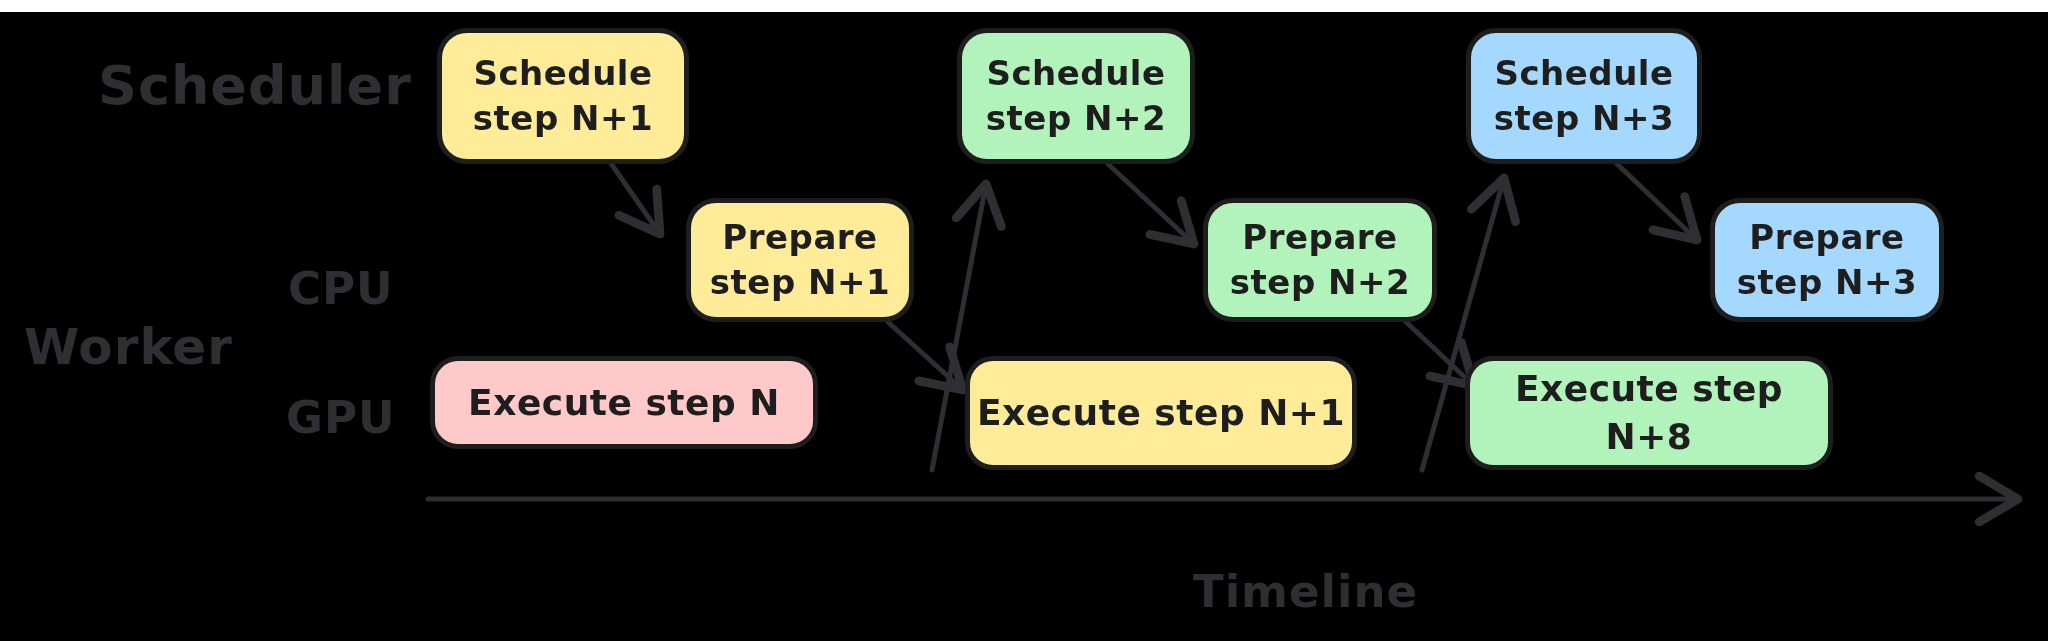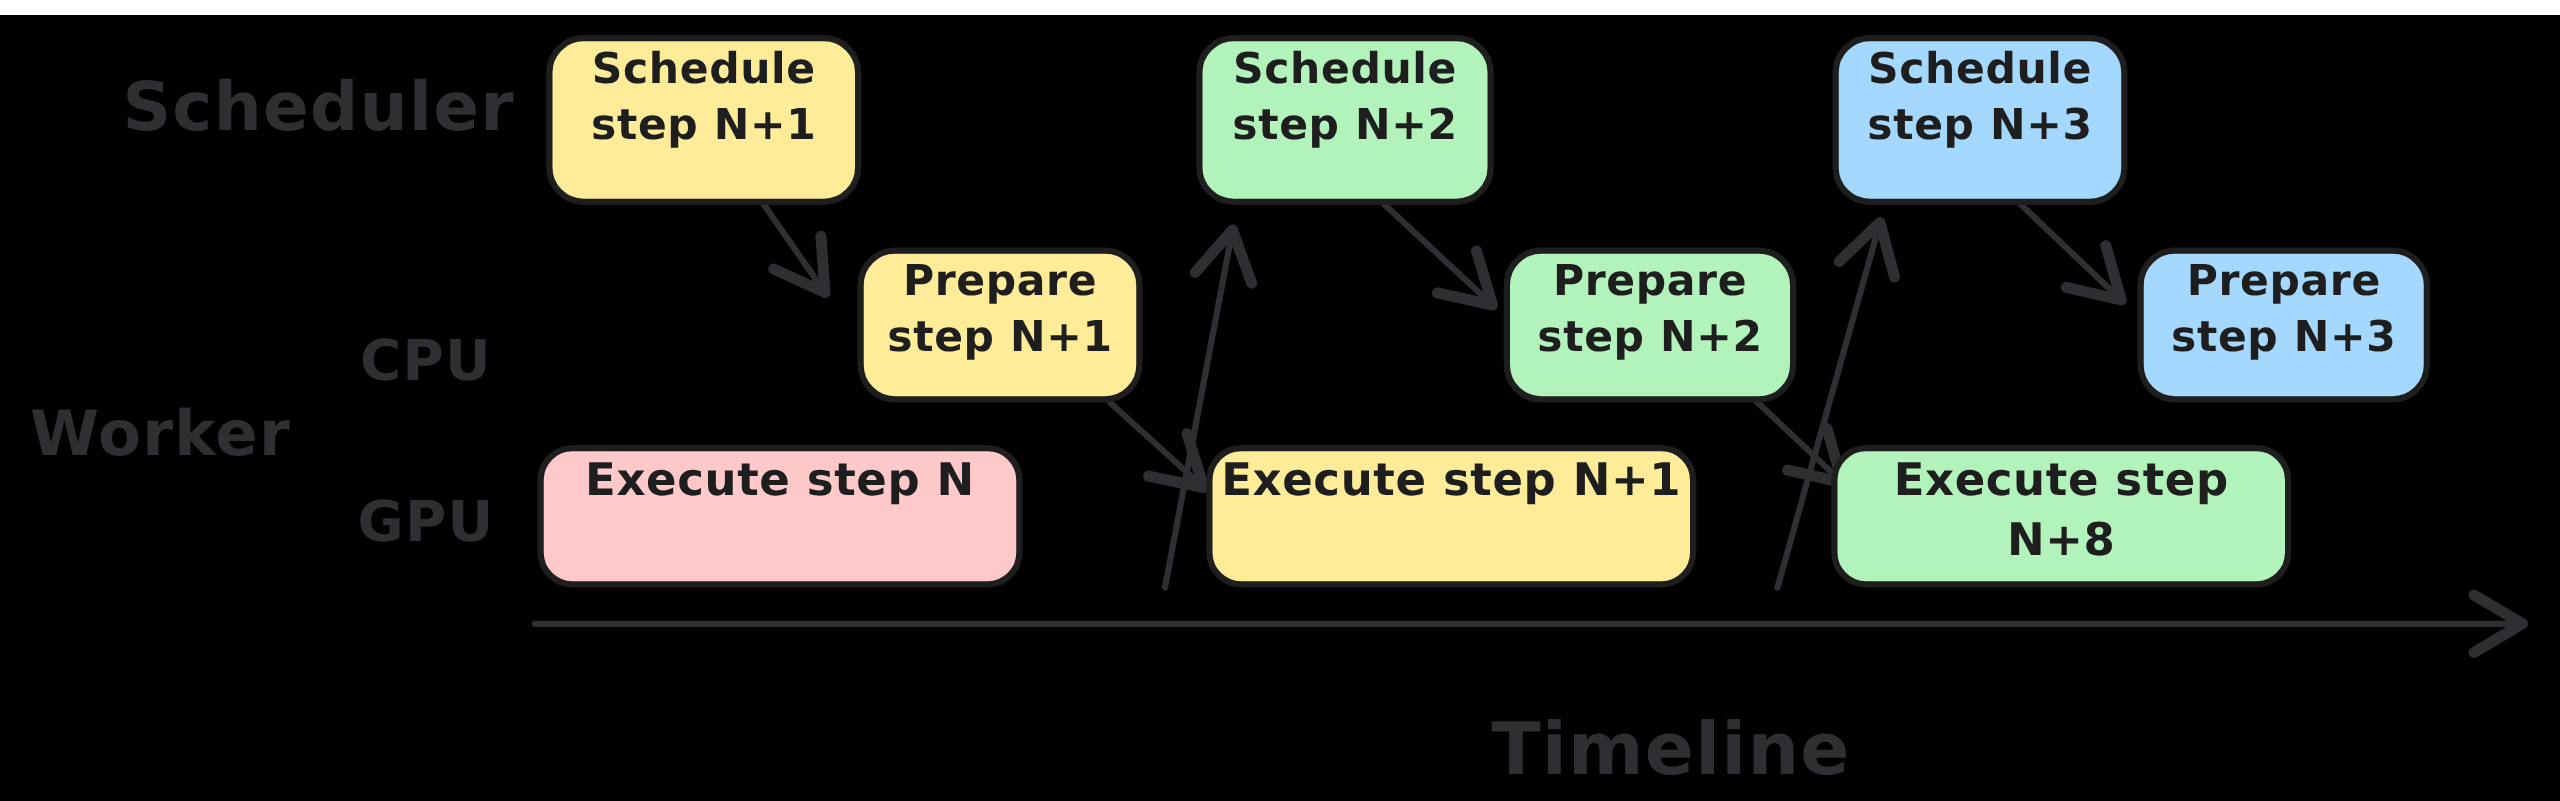--- a/index.html
+++ b/index.html
@@ -20,32 +20,32 @@
     color: var(--ink, #2e2e33);
     font-weight: bold;
     letter-spacing: 1px;
     white-space: nowrap;
     user-select: none;
   }
   #label-scheduler { left: 98px;  top: 42px;  font-size: 54px; }
   #label-worker    { left: 24px;  top: 306px; font-size: 50px; }
   #label-cpu       { left: 288px; top: 250px; font-size: 45px; }
   #label-gpu       { left: 286px; top: 379px; font-size: 45px; text-align: right; }
-  #label-timeline  { left: 1193px; top: 553px; font-size: 58px; }
+  #label-timeline  { left: 1193px; top: 553px; font-size: 45px; }
 
   
   .box {
     position: absolute;
     box-sizing: border-box;
     border: 5px solid var(--box-border, #1e1e1e);
     border-radius: 30px;
     display: flex;
     flex-direction: column;
     align-items: center;
-    justify-content: flex-start;
+    justify-content: center;
     text-align: center;
     color: var(--box-text, #1e1e1e);
     font-size: 34px;
     font-weight: 600;
     line-height: 1.32;
     letter-spacing: 0.5px;
   }
   .box.exec { font-size: 36px; border-radius: 28px; }
   .box .bl:empty { display: none; }
 
@@ -111,21 +111,21 @@
   </div>
   <div class="box fill-green" style="left:1203px;top:186px;width:234px;height:124px">
     <div class="bl">Prepare</div>
     <div class="bl">step N+2</div>
   </div>
   <div class="box fill-blue" style="left:1710px;top:186px;width:234px;height:124px">
     <div class="bl">Prepare</div>
     <div class="bl">step N+3</div>
   </div>
 
-  <div class="box exec fill-pink" style="left:430px;top:344px;width:388px;height:114px">
+  <div class="box exec fill-pink" style="left:430px;top:344px;width:388px;height:93px">
     <div class="bl">Execute step N</div>
 
   </div>
   <div class="box exec fill-yellow" style="left:965px;top:344px;width:392px;height:114px">
     <div class="bl">Execute step N+1</div>
 
   </div>
   <div class="box exec fill-green" style="left:1465px;top:344px;width:368px;height:114px">
     <div class="bl">Execute step N+8</div>
 

